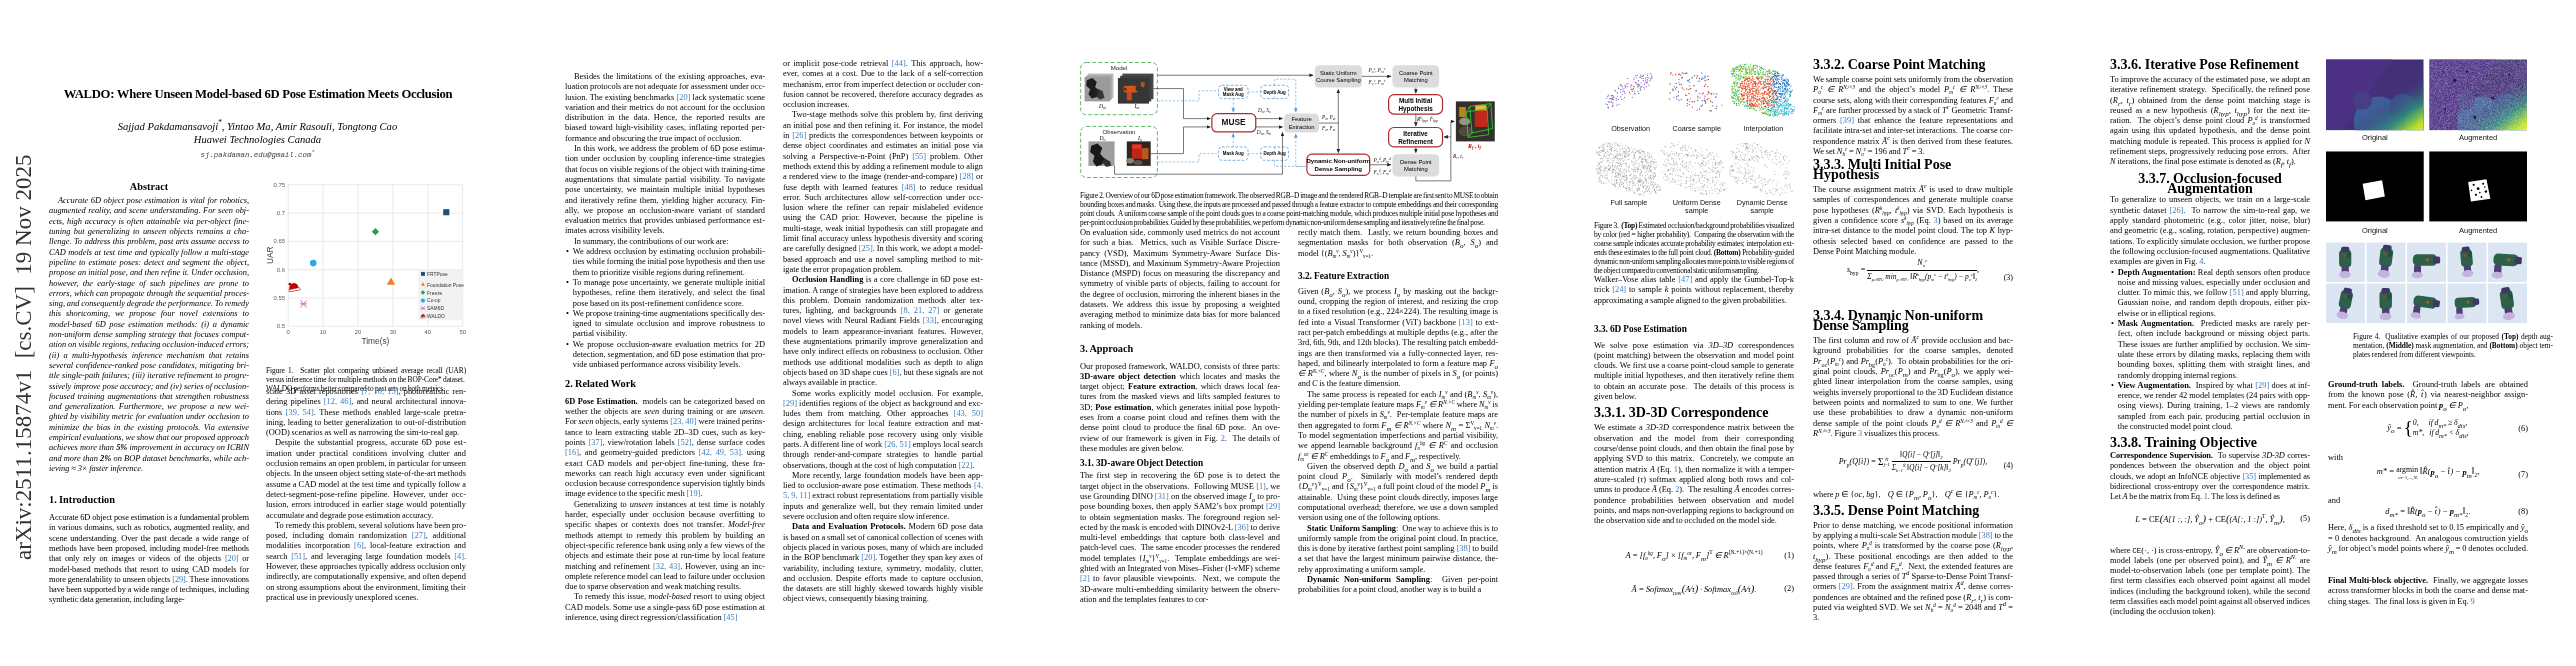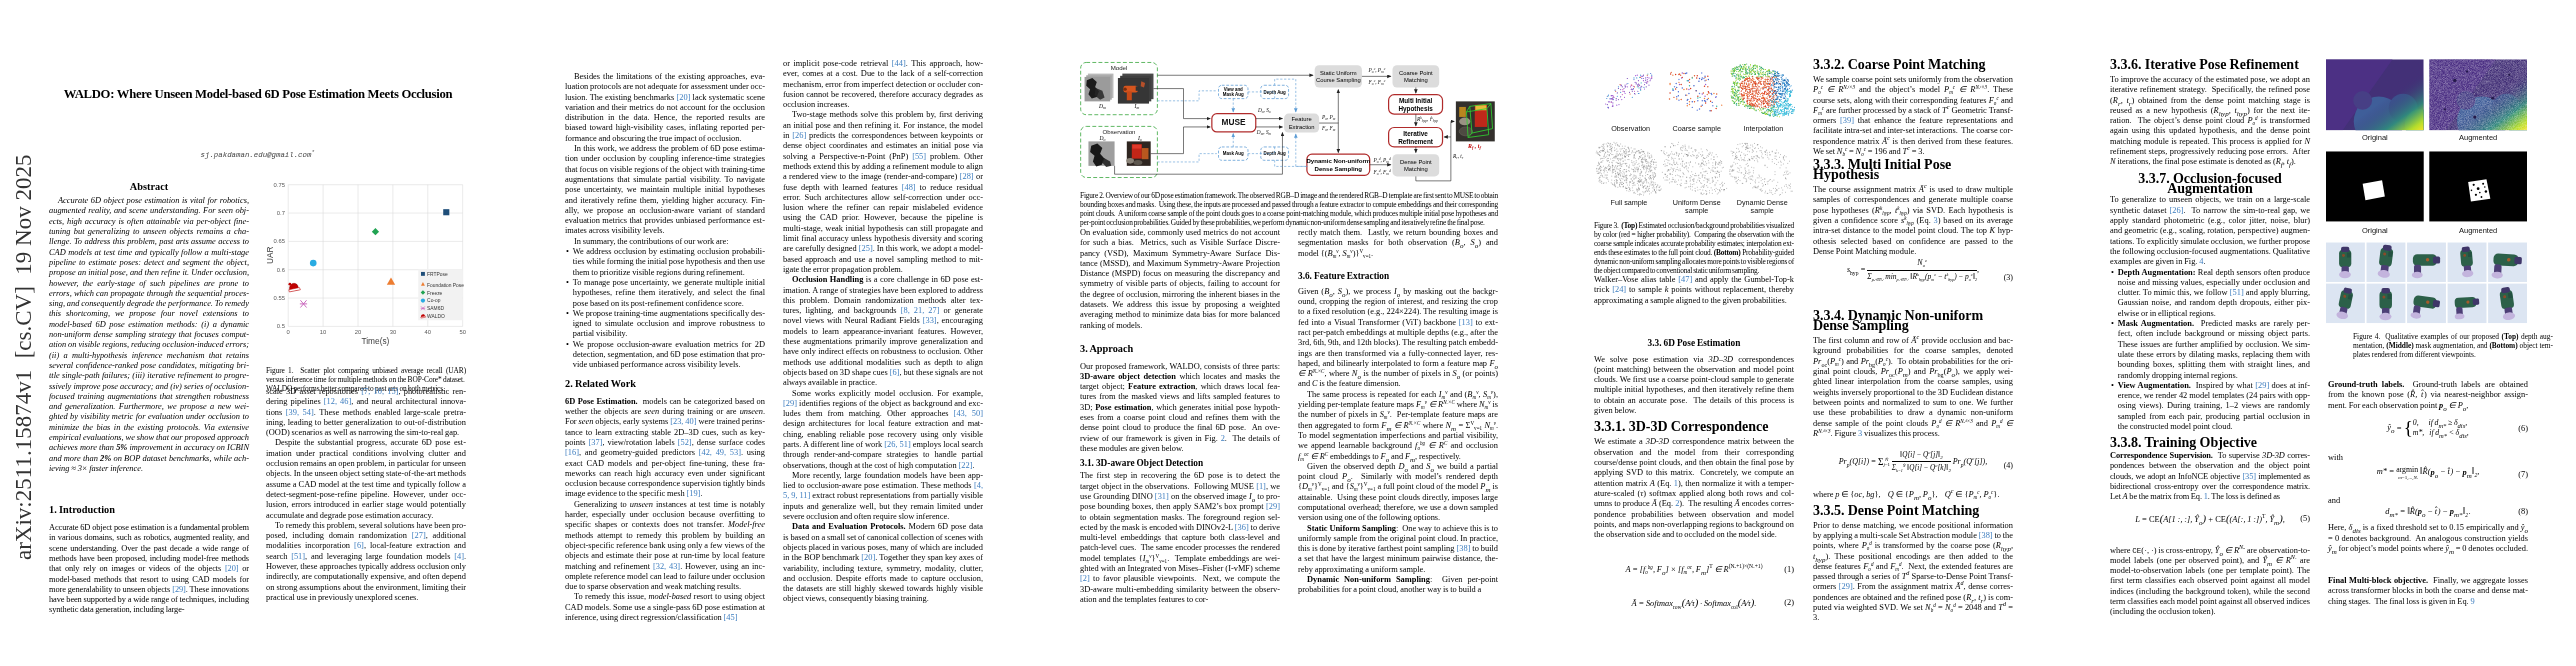--- a/index.html
+++ b/index.html
@@ -25,20 +25,21 @@
 .eqno{position:absolute;right:0;font-style:normal;}
 sup,sub{line-height:0;}
 .m{font-style:italic;}
 svg{display:block;}
 </style>
 </head>
 <body>
 <div class="canvas">
 <div class="arxiv" style="left:11px;top:560px;">arXiv:2511.15874v1&nbsp; [cs.CV]&nbsp; 19 Nov 2025</div>
 <div style="position:absolute;left:258px;top:87px;transform:translateX(-50%);white-space:nowrap;font-size:12.7px;letter-spacing:-0.3px;font-weight:bold;">WALDO: Where Unseen Model-based 6D Pose Estimation Meets Occlusion</div>
+<div style="position:absolute;left:49px;top:120px;width:417px;text-align:center;font-size:10.6px;font-style:italic;line-height:13px;">Sajjad Pakdamansavoji<sup style="font-size:7.2px;">*</sup>, Yintao Ma, Amir Rasouli, Tongtong Cao<br>Huawei Technologies Canada</div>
 <div style="position:absolute;left:49px;top:151px;width:417px;text-align:center;font-size:7.4px;font-family:'Liberation Mono',monospace;font-style:italic;color:#444;">sj.pakdaman.edu@gmail.com<sup style="font-size:5px;">*</sup></div>
 
 <div class="col" style="left:49px;top:182px;">
 <div style="text-align:center;font-weight:bold;font-size:10.3px;margin-bottom:3.9px;">Abs­tract</div>
 <div class="it" style="text-indent:9px;">Acc­urate 6D object pose est­ima­tion is vital for rob­otics,
 aug­mented rea­lity, and scene und­ers­tan­ding. For seen obj­ects, high acc­uracy is often att­ain­able
 via per-object fine-tuning but gen­era­lizing to unseen obj­ects rem­ains a cha­llenge. To add­ress
 this pro­blem, past arts assume access to CAD models at test time and typ­ically follow a
 multi-stage pip­eline to est­imate poses: detect and seg­ment the object, pro­pose an ini­tial pose,
 and then refine it. Under occ­lusion, how­ever, the early-stage of such pip­elines are prone to
@@ -46,21 +47,21 @@
 per­for­mance. To remedy this sho­rtc­oming, we pro­pose four novel ext­ens­ions to model-based 6D
 pose est­ima­tion met­hods: (i) a dyn­amic non-uni­form dense sam­pling str­ategy that foc­uses
 com­put­ation on vis­ible reg­ions, red­ucing occ­lusion-ind­uced errors; (ii) a multi-hyp­oth­esis
 inf­erence mec­hanism that ret­ains sev­eral con­fid­ence-ranked pose can­did­ates, mit­iga­ting bri­ttle
 single-path fai­lures; (iii) ite­rative ref­ine­ment to pro­gre­ssi­vely imp­rove pose acc­uracy; and
 (iv) series of occ­lusion-foc­used tra­ining aug­men­tat­ions that str­eng­then rob­ust­ness and
 gen­era­liz­ation. Fur­the­rmore, we pro­pose a new wei­ghted by vis­ibi­lity metric for eva­lua­tion
 under occ­lusion to min­imize the bias in the exi­sting pro­tocols. Via ext­ensive emp­irical
 eva­lua­tions, we show that our pro­posed app­roach ach­ieves more than <b>5%</b> imp­rov­ement in
 acc­uracy on ICBIN and more than <b>2%</b> on BOP dat­aset ben­chm­arks, while ach­ieving ≈ 3× faster inf­erence.</div>
-<h1 class="sec" style="margin-top:30px;margin-bottom:7.2px;">1. Int­rod­uction</h1>
+<h1 class="sec" style="margin-top:20px;margin-bottom:7.2px;">1. Int­rod­uction</h1>
 <p class="ni tight">Acc­urate 6D object pose est­ima­tion is a fun­dam­ental pro­blem in var­ious dom­ains, such as
 rob­otics, aug­mented rea­lity, and scene und­ers­tan­ding. Over the past decade a wide range of met­hods
 have been pro­posed, inc­luding model-free met­hods that only rely on images or videos of the obj­ects
 <span class="cite">[20]</span> or model-based met­hods that resort to using CAD models for more
 gen­era­lab­ility to unseen obj­ects <span class="cite">[29]</span>. These inn­ova­tions have been
 sup­ported by a wide range of tec­hni­ques, inc­luding syn­thetic data gen­era­tion, inc­luding large-</p>
 </div>
 
 <div style="position:absolute;left:266px;top:179px;">
 <svg width="200" height="167" viewBox="0 0 360 300" font-family="Liberation Sans, sans-serif">
@@ -437,21 +438,21 @@
 Tem­plate emb­edd­ings are wei­ghted with an Int­egr­ated von Mises–Fisher (I-vMF) scheme
 <span class="cite">[2]</span> to favor pla­usible vie­wpo­ints.&nbsp; Next, we com­pute the 3D-aware
 multi-emb­edding sim­ila­rity bet­ween the obs­erv­ation and the tem­plates fea­tures to cor-</p>
 </div>
 
 <div class="col" style="left:1298px;top:228px;">
 <p class="ni">rectly match them.&nbsp; Lastly, we return bou­nding boxes and seg­men­tation masks for both
 obs­erv­ation (<span class="m">B<sub>o</sub></span>, <span class="m">S<sub>o</sub></span>) and model
 {(<span class="m">B<span style="font-size:6.1px;"><sub>m</sub><sup>v</sup></span></span>,
 <span class="m">S<span style="font-size:6.1px;"><sub>m</sub><sup>v</sup></span></span>)}<span style="font-size:6.1px;"><sup>V</sup><sub>v=1</sub></span>.</p>
-<h2 class="ssec" style="margin-top:11.7px;margin-bottom:5.6px;">3.6. Fea­ture Ext­rac­tion</h2>
+<h2 class="ssec" style="margin-top:11.7px;margin-bottom:5.6px;">3.2. Fea­ture Ext­rac­tion</h2>
 <p class="ni">Given (<span class="m">B<sub>o</sub></span>, <span class="m">S<sub>o</sub></span>), we
 pro­cess <span class="m">I<sub>o</sub></span> by mas­king out the bac­kgr­ound, cro­pping the region of
 int­erest, and res­izing the crop to a fixed res­olu­tion (e.g., 224×224). The res­ulting image is fed
 into a Visual Tra­nsf­ormer (ViT) bac­kbone <span class="cite">[13]</span> to ext­ract per-patch emb­edd­ings
 at mul­tiple depths (e.g., after the 3rd, 6th, 9th, and 12th blocks). The res­ulting patch emb­edd­ings are
 then tra­nsf­ormed via a fully-con­nected layer, res­haped, and bil­ine­arly int­erp­olated to form a fea­ture
 map <span class="m">F<sub>o</sub> ∈ R<span style="font-size:6.1px;"><sup>Nₒ×C</sup></span></span>,
 where <span class="m">N<sub>o</sub></span> is the number of pixels in <span class="m">S<sub>o</sub></span>
 (or points) and <span class="m">C</span> is the fea­ture dim­ension.</p>
 <p>The same pro­cess is rep­eated for each <span class="m">I<span style="font-size:6.1px;"><sub>m</sub><sup>v</sup></span></span>
@@ -551,21 +552,21 @@
 </svg>
 </div>
 <div class="col caption" style="left:1594px;top:221px;letter-spacing:-0.2px;word-spacing:-0.6px;">Figure 3.&nbsp; <b>(Top)</b> Est­imated occ­lusion/bac­kgr­ound pro­bab­ili­ties vis­ual­ized
 by color (red = higher pro­bab­ility).&nbsp; Com­paring the obs­erv­ation with the coarse sample ind­icates acc­urate pro­bab­ility est­imates; int­erp­ola­tion ext­ends
 these est­imates to the full point cloud. <b>(Bottom)</b> Pro­bab­ility-guided dyn­amic non-uni­form sam­pling all­ocates more points to vis­ible reg­ions of
 the object com­pared to con­ven­tional static uni­form sam­pling.</div>
 <div class="col" style="left:1594px;top:275px;">
 <p class="ni">Walker–Vose alias table <span class="cite">[47]</span> and apply the Gumbel-Top-k
 trick <span class="cite">[24]</span> to sample <span class="m">k</span> points wit­hout rep­lac­ement, the­reby
 app­rox­ima­ting a sample ali­gned to the given pro­bab­ili­ties.</p>
-<h2 class="ssec" style="margin-top:32px;margin-bottom:6.1px;text-align:center;">3.3. 6D Pose Est­ima­tion</h2>
+<h2 class="ssec" style="margin-top:18px;margin-bottom:6.1px;">3.3. 6D Pose Est­ima­tion</h2>
 <p class="ni">We solve pose est­ima­tion via <i>3D–3D</i> cor­res­pon­dences (point mat­ching) bet­ween
 the obs­erv­ation and model point clouds. We first use a coarse point-cloud sample to gen­erate mul­tiple
 ini­tial hyp­oth­eses, and then ite­rat­ively refine them to obtain an acc­urate pose.&nbsp; The det­ails of
 this pro­cess is given below.</p>
 <h3 class="sss" style="margin-top:6.1px;margin-bottom:5px;">3.3.1. 3D-3D Cor­res­pon­dence</h3>
 <p class="ni">We est­imate a <i>3D-3D</i> cor­res­pon­dence matrix bet­ween the obs­erv­ation and the model
 from their cor­res­pon­ding course/dense point clouds, and then obtain the final pose by app­lying SVD to
 this matrix.&nbsp; Con­cre­tely, we com­pute an att­ention matrix <span class="m">A</span> (Eq.
 <span class="cite">1</span>), then nor­malize it with a tem­per­ature-scaled (<span class="m">τ</span>)
 sof­tmax app­lied along both rows and col­umns to pro­duce <span class="m">Ã</span> (Eq.

